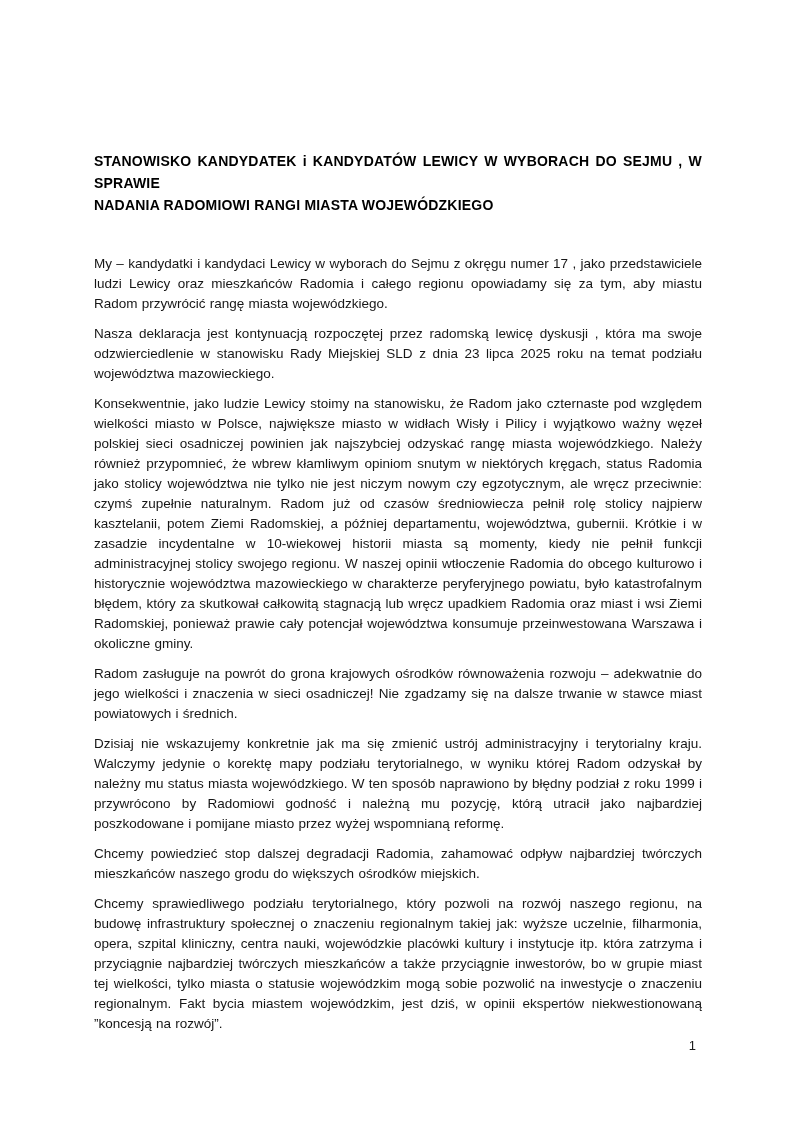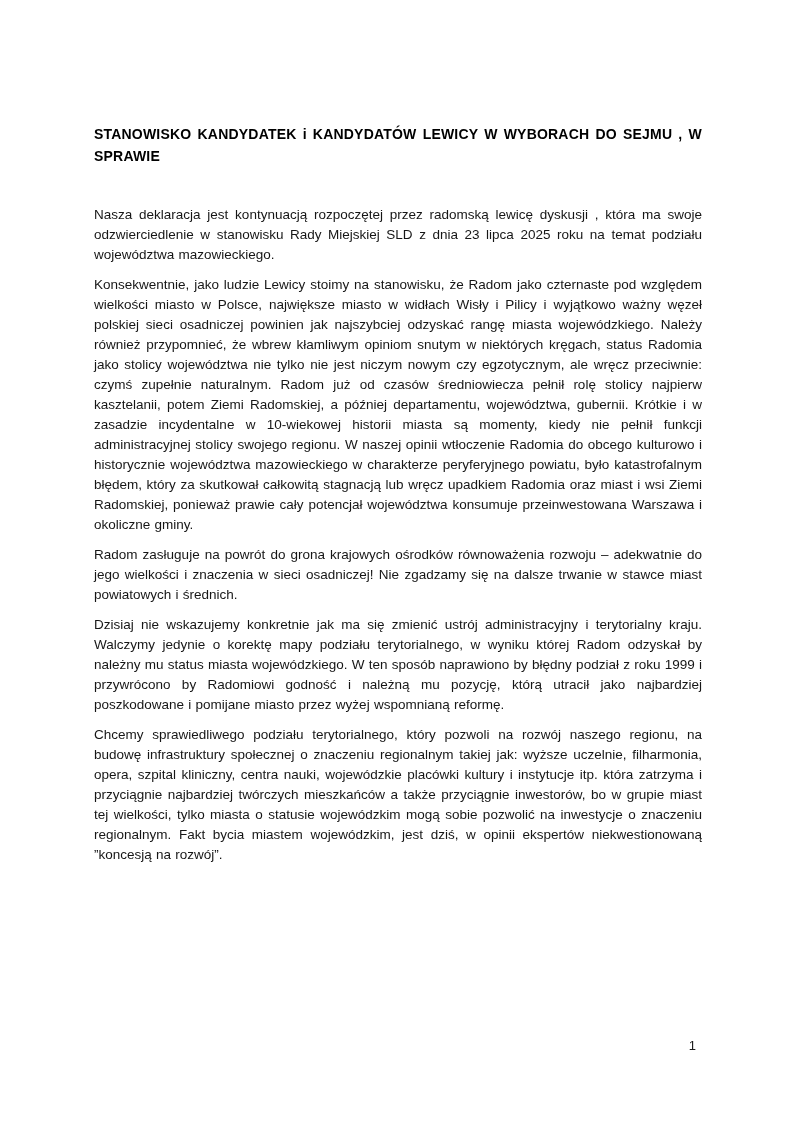--- a/index.html
+++ b/index.html
@@ -26,20 +26,21 @@
     font-size: 14px;
     font-weight: 700;
     line-height: 22px;
     letter-spacing: 0.2px;
     color: #000000;
     margin: 0 0 38px 0;
   }
   .title .line1 {
     text-align: justify;
     text-align-last: justify;
+    margin-top: 27px;
   }
   .title .line2 {
     text-align: left;
   }
   .body-text p {
     font-size: 13.5px;
     line-height: 20px;
     text-align: justify;
     margin: 0 0 10px 0;
     word-spacing: 0.5px;
@@ -54,26 +55,29 @@
   }
 </style>
 </head>
 <body>
 
 <div class="page">
   <div class="content">
 
     <div class="title">
       <div class="line1">STANOWISKO  KANDYDATEK  i  KANDYDATÓW  LEWICY  W  WYBORACH  DO  SEJMU , W  SPRAWIE</div>
+      <div class="line2">NADANIA  RADOMIOWI  RANGI  MIASTA WOJEWÓDZKIEGO</div>
     </div>
 
     <div class="body-text">
+      <p>My – kandydatki  i  kandydaci  Lewicy  w  wyborach do  Sejmu  z okręgu  numer  17  , jako przedstawiciele  ludzi  Lewicy oraz  mieszkańców  Radomia  i całego regionu  opowiadamy  się  za tym, aby  miastu  Radom przywrócić  rangę  miasta  wojewódzkiego.</p>
       <p>Nasza  deklaracja  jest  kontynuacją  rozpoczętej  przez  radomską lewicę  dyskusji , która  ma  swoje odzwierciedlenie  w   stanowisku Rady  Miejskiej  SLD  z  dnia  23  lipca  2025  roku  na  temat podziału  województwa  mazowieckiego.</p>
       <p>Konsekwentnie,   jako  ludzie   Lewicy  stoimy  na  stanowisku, że  Radom  jako  czternaste   pod względem  wielkości  miasto w Polsce, największe miasto w widłach Wisły i Pilicy i wyjątkowo ważny węzeł polskiej sieci osadniczej powinien  jak  najszybciej  odzyskać  rangę  miasta  wojewódzkiego. Należy również przypomnieć, że wbrew kłamliwym opiniom snutym w niektórych kręgach, status Radomia jako stolicy województwa nie tylko nie jest niczym nowym czy egzotycznym, ale wręcz przeciwnie: czymś zupełnie naturalnym. Radom już od czasów średniowiecza pełnił rolę stolicy najpierw kasztelanii, potem Ziemi Radomskiej, a później departamentu, województwa, gubernii. Krótkie i w zasadzie incydentalne w 10-wiekowej historii miasta są momenty, kiedy nie pełnił funkcji administracyjnej stolicy swojego regionu. W  naszej  opinii  wtłoczenie  Radomia  do obcego kulturowo i historycznie województwa  mazowieckiego w  charakterze  peryferyjnego  powiatu, było katastrofalnym błędem, który za skutkował całkowitą stagnacją lub wręcz upadkiem Radomia oraz miast i wsi Ziemi Radomskiej, ponieważ prawie cały potencjał województwa konsumuje przeinwestowana Warszawa i okoliczne gminy.</p>
       <p>Radom  zasługuje na  powrót  do  grona krajowych ośrodków równoważenia rozwoju – adekwatnie do jego wielkości  i znaczenia w sieci osadniczej! Nie  zgadzamy się  na  dalsze  trwanie  w  stawce  miast powiatowych  i średnich.</p>
       <p>Dzisiaj  nie  wskazujemy  konkretnie  jak  ma  się  zmienić  ustrój  administracyjny  i  terytorialny  kraju. Walczymy   jedynie o  korektę   mapy  podziału  terytorialnego, w  wyniku  której Radom  odzyskał  by należny  mu  status  miasta  wojewódzkiego. W  ten  sposób  naprawiono  by  błędny  podział  z  roku 1999 i  przywrócono  by  Radomiowi  godność i  należną  mu  pozycję, którą   utracił jako  najbardziej poszkodowane  i pomijane  miasto   przez  wyżej wspomnianą  reformę.</p>
+      <p>Chcemy  powiedzieć  stop  dalszej  degradacji  Radomia, zahamować  odpływ  najbardziej  twórczych mieszkańców  naszego  grodu  do  większych  ośrodków miejskich.</p>
       <p>Chcemy  sprawiedliwego  podziału  terytorialnego, który  pozwoli   na  rozwój  naszego regionu, na budowę  infrastruktury  społecznej o  znaczeniu  regionalnym  takiej   jak: wyższe  uczelnie, filharmonia, opera, szpital  kliniczny, centra nauki, wojewódzkie placówki   kultury  i  instytucje  itp. która  zatrzyma  i  przyciągnie  najbardziej  twórczych  mieszkańców  a  także  przyciągnie  inwestorów, bo w grupie miast tej wielkości, tylko  miasta o  statusie  wojewódzkim  mogą sobie  pozwolić  na inwestycje  o  znaczeniu  regionalnym. Fakt bycia  miastem  wojewódzkim,   jest dziś, w opinii ekspertów niekwestionowaną ”koncesją na rozwój”.</p>
     </div>
 
   </div>
 
   <div class="page-number">1</div>
 </div>
 
 </body></html>

